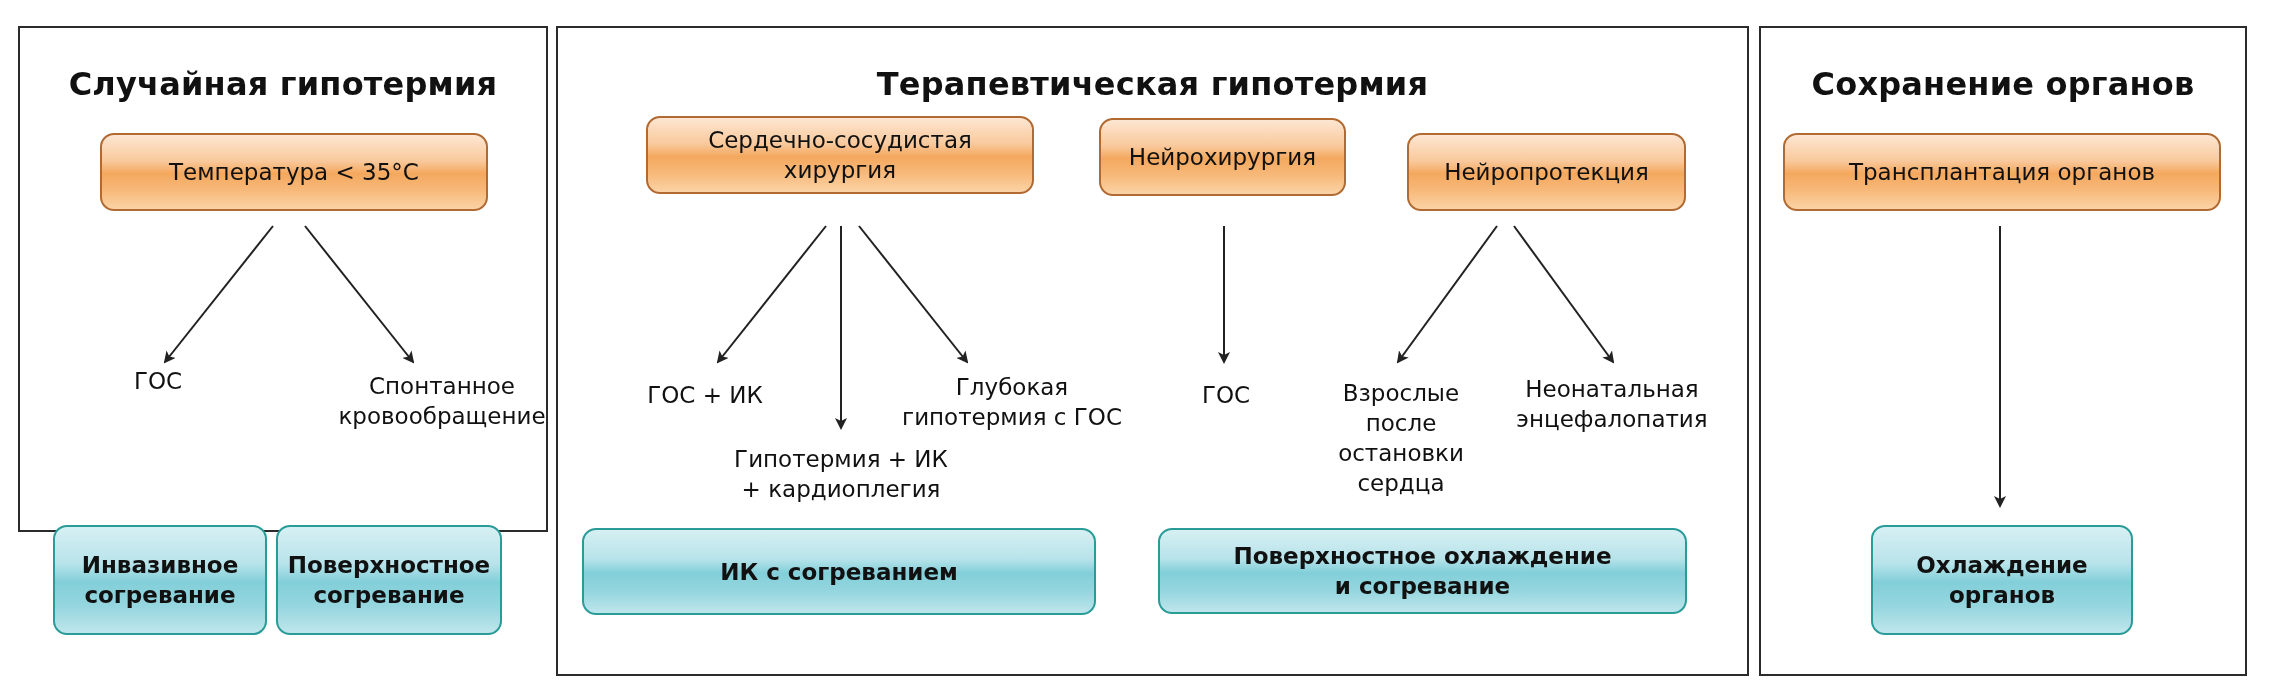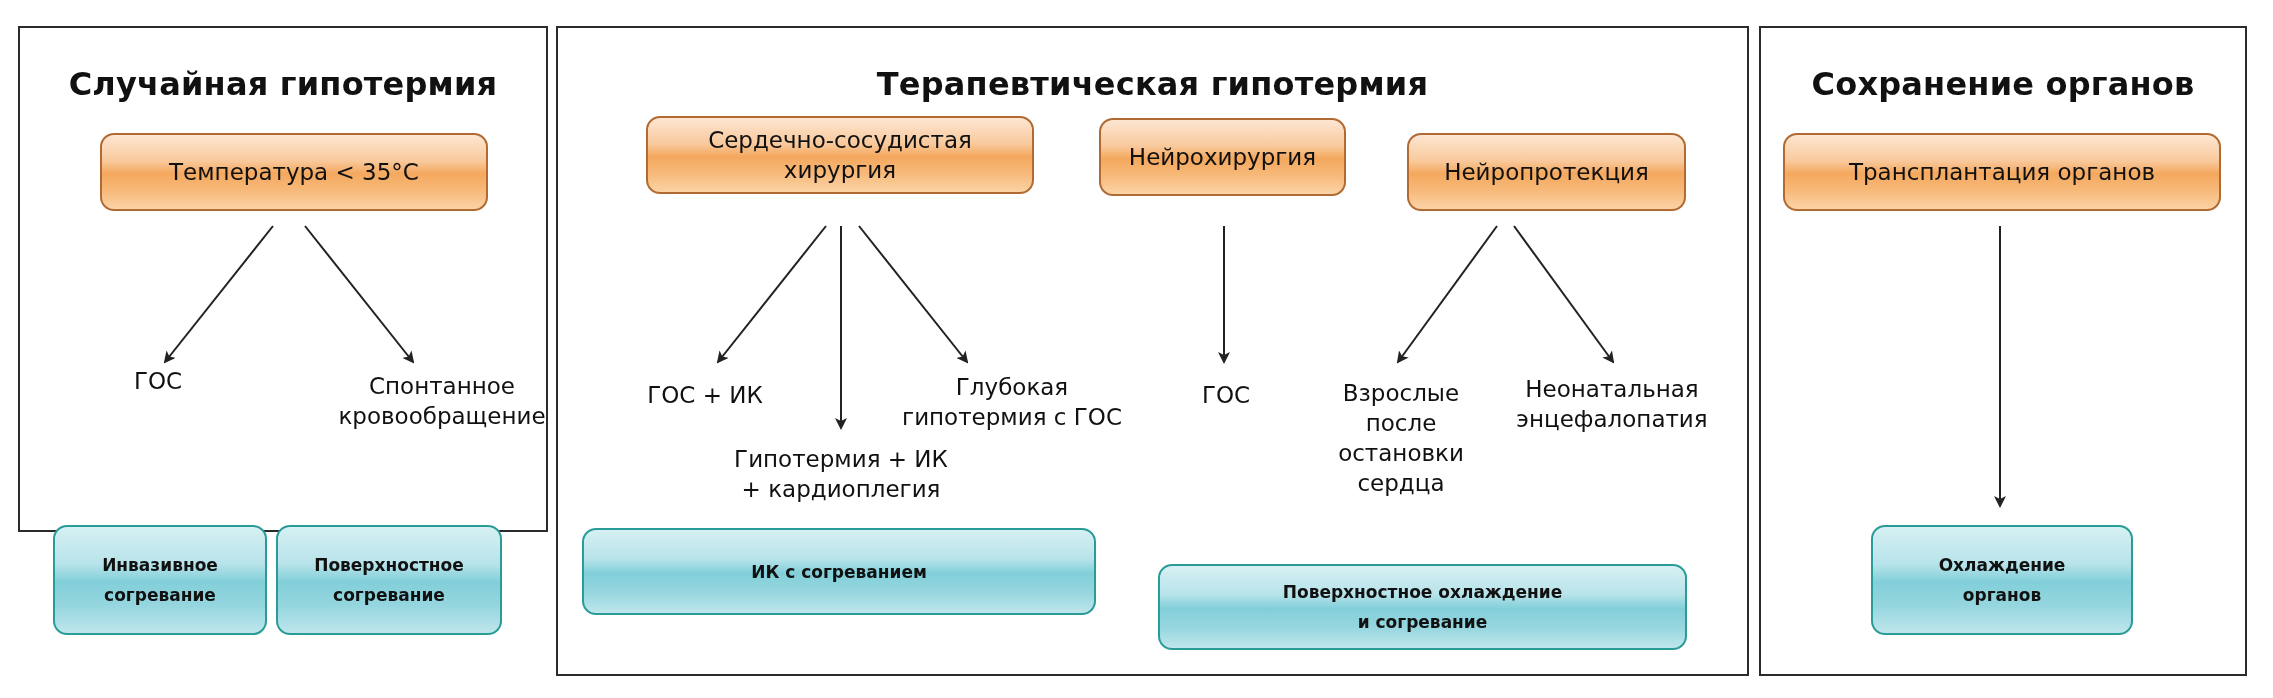--- a/index.html
+++ b/index.html
@@ -9,21 +9,21 @@
   .panel-title { position: absolute; left: 0; right: 0; text-align: center; font-weight: bold;
                  font-size: 32px; letter-spacing: 0.2px; top: 36px; line-height: 40px; }
   .box { position: absolute; box-sizing: border-box; border-radius: 14px; display: flex;
          align-items: center; justify-content: center; text-align: center; line-height: 30px; }
   .box span { white-space: pre-line; }
   .orange { border: 2.5px solid #b06a32;
             background: linear-gradient(to bottom, #fde6d2 0%, #f9c99c 35%, #f4a85e 52%, #f7b97a 75%, #fbd3a6 100%);
             font-size: 23px; font-weight: normal; }
   .teal { border: 2.5px solid #2a9c98;
           background: linear-gradient(to bottom, #d6f0f3 0%, #b7e3ea 35%, #82cfd9 52%, #96d6df 75%, #bfe6ec 100%);
-          font-size: 17px; font-weight: bold; }
+          font-size: 23px; font-weight: bold; }
   .label { position: absolute; text-align: center; font-size: 23px; line-height: 30px; white-space: pre-line;
            transform: translateX(-50%); }
   svg#arrows { position: absolute; left: 0; top: 0; width: 2273px; height: 698px; pointer-events: none; }
   svg#arrows line { stroke: #222; stroke-width: 2; }
 </style>
 </head>
 <body>
 
 <div class="panel" style="left:18px; top:26px; width:530px; height:506px;">
   <div class="panel-title">Случайная гипотермия</div>
@@ -75,21 +75,21 @@
   <span>Инвазивное
 согревание</span>
 </div>
 <div class="box teal" style="left:276px; top:525px; width:226px; height:110px;">
   <span>Поверхностное
 согревание</span>
 </div>
 <div class="box teal" style="left:582px; top:528px; width:514px; height:87px;">
   <span>ИК с согреванием</span>
 </div>
-<div class="box teal" style="left:1158px; top:528px; width:529px; height:86px;margin-top:36px;">
+<div class="box teal" style="left:1158px; top:528px; width:529px; height:86px;">
   <span>Поверхностное охлаждение
 и согревание</span>
 </div>
 <div class="box teal" style="left:1871px; top:525px; width:262px; height:110px;">
   <span>Охлаждение
 органов</span>
 </div>
 
 <svg id="arrows" xmlns="http://www.w3.org/2000/svg">
   <defs>

